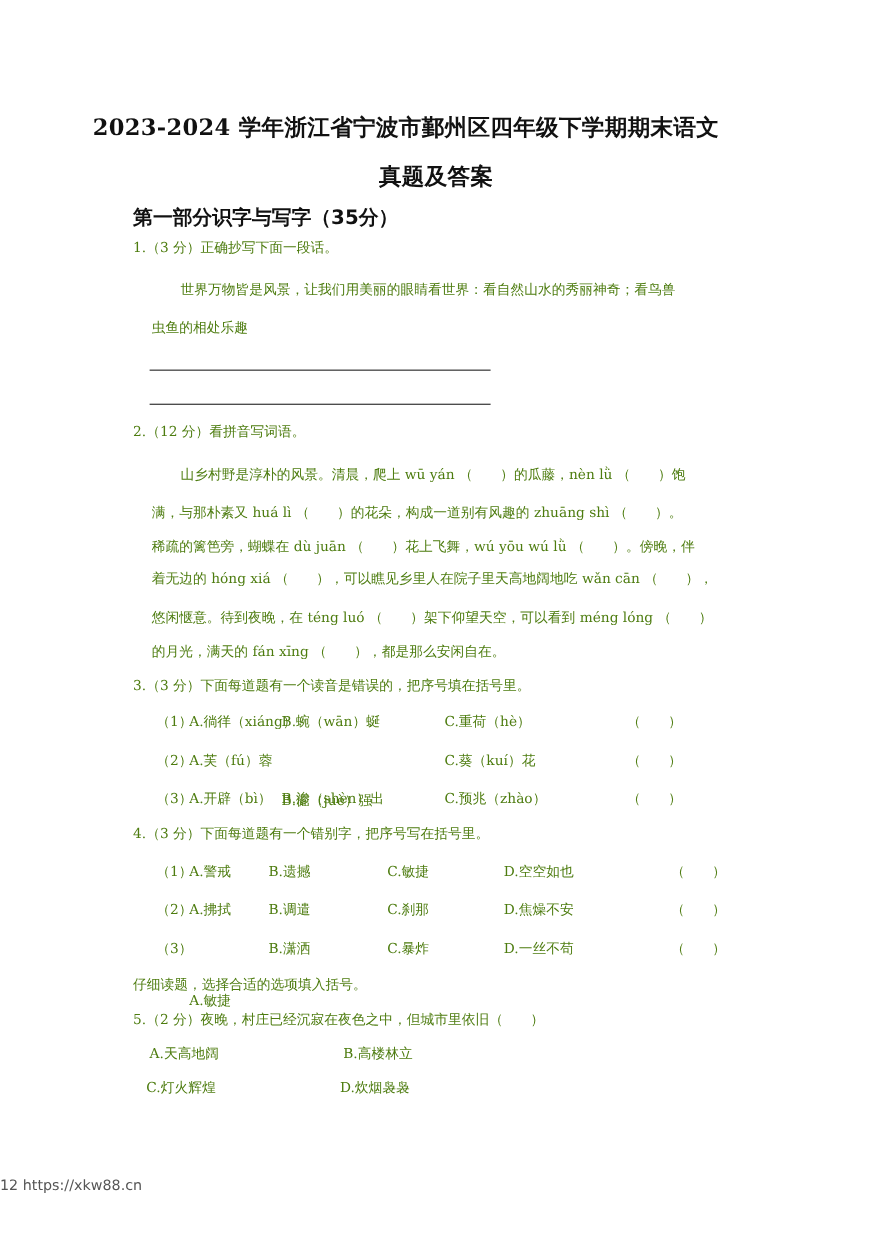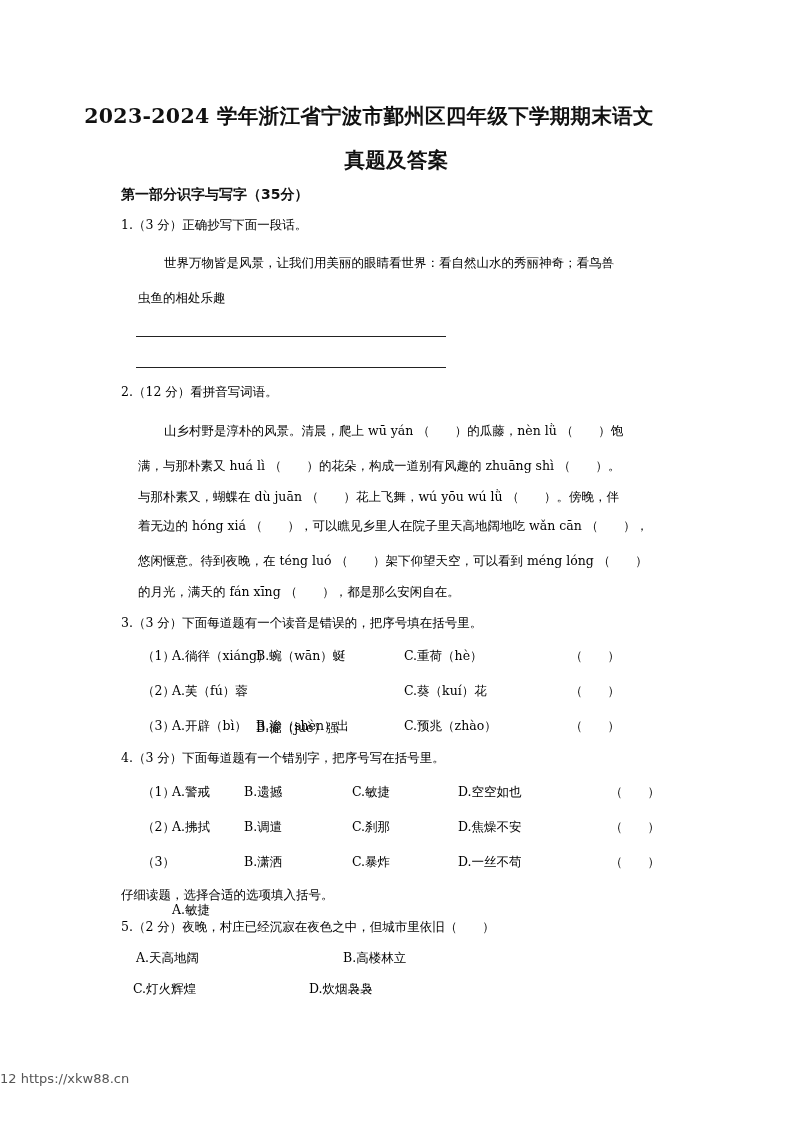--- a/index.html
+++ b/index.html
@@ -1,42 +1,42 @@
 <!DOCTYPE html>
 <html><head>
 <meta charset="utf-8">
 <style>
   html, body { margin: 0; padding: 0; background: #ffffff; }
   body { width: 793px; height: 1122px; position: relative; overflow: hidden;
          font-family: "DejaVu Serif", "Liberation Serif", serif; color: #1a1a1a; }
   .abs { position: absolute; white-space: nowrap; }
   .title { font-family: "DejaVu Serif", serif; font-weight: bold; font-size: 20.5px; color: #111; letter-spacing: 0.3px; }
-  .section { font-family: "DejaVu Sans", sans-serif; font-weight: bold; font-size: 14px; color: #111; }
-  .txt { font-size: 12.5px; color: #000000; }
+  .section { font-family: "DejaVu Sans", sans-serif; font-weight: bold; font-size: 18px; color: #111; }
+  .txt { font-size: 12.5px; color: #4d7c0f; }
   .rule { position: absolute; height: 1px; background: #222; }
   .footer { font-family: "DejaVu Sans", sans-serif; font-size: 13px; color: #555; }
 </style>
 </head>
 <body>
 
 <div class="abs title" style="left:0; width:738px; text-align:center; top:102px;">2023-2024 学年浙江省宁波市鄞州区四年级下学期期末语文</div>
 <div class="abs title" style="left:0; width:793px; text-align:center; top:146px;">真题及答案</div>
 
 <div class="abs section" style="left:121px; top:186px;">第一部分识字与写字（35分）</div>
 
 <div class="abs txt" style="left:121px; top:217px;">1.（3 分）正确抄写下面一段话。</div>
 <div class="abs txt" style="left:164px; top:255px;">世界万物皆是风景，让我们用美丽的眼睛看世界：看自然山水的秀丽神奇；看鸟兽</div>
 <div class="abs txt" style="left:138px; top:290px;">虫鱼的相处乐趣</div>
 <div class="rule" style="left:136px; top:336px; width:310px;"></div>
 <div class="rule" style="left:136px; top:367px; width:310px;"></div>
 
 <div class="abs txt" style="left:121px; top:384px;">2.（12 分）看拼音写词语。</div>
 <div class="abs txt" style="left:164px; top:423px;">山乡村野是淳朴的风景。清晨，爬上 wū yán （　　）的瓜藤，nèn lǜ （　　）饱</div>
 <div class="abs txt" style="left:138px; top:458px;">满，与那朴素又 huá lì （　　）的花朵，构成一道别有风趣的 zhuāng shì （　　）。</div>
-<div class="abs txt" style="left:138px; top:489px;">与那朴素又，蝴蝶在 dù juān （　　）花上飞舞，wú yōu wú lǜ （　　）。傍晚，伴</div>
+<div class="abs txt" style="left:138px; top:489px;">稀疏的篱笆旁，蝴蝶在 dù juān （　　）花上飞舞，wú yōu wú lǜ （　　）。傍晚，伴</div>
 <div class="abs txt" style="left:138px; top:518px;">着无边的 hóng xiá （　　），可以瞧见乡里人在院子里天高地阔地吃 wǎn cān （　　），</div>
 <div class="abs txt" style="left:138px; top:553px;">悠闲惬意。待到夜晚，在 téng luó （　　）架下仰望天空，可以看到 méng lóng （　　）</div>
 <div class="abs txt" style="left:138px; top:584px;">的月光，满天的 fán xīng （　　），都是那么安闲自在。</div>
 
 <div class="abs txt" style="left:121px; top:615px;">3.（3 分）下面每道题有一个读音是错误的，把序号填在括号里。</div>
 
 <div class="abs txt" style="left:142px; top:648px;">（1）</div>
 <div class="abs txt" style="left:172px; top:648px;">A.徜徉（xiáng）</div>
 <div class="abs txt" style="left:256px; top:648px;">B.蜿（wān）蜒</div>
 <div class="abs txt" style="left:404px; top:648px;">C.重荷（hè）</div>
@@ -74,17 +74,17 @@
 <div class="abs txt" style="left:172px; top:902px;">A.敏捷</div>
 <div class="abs txt" style="left:244px; top:854px;">B.潇洒</div>
 <div class="abs txt" style="left:352px; top:854px;">C.暴炸</div>
 <div class="abs txt" style="left:458px; top:854px;">D.一丝不苟</div>
 <div class="abs txt" style="left:610px; top:854px;">（　　）</div>
 
 <div class="abs txt" style="left:121px; top:887px;">仔细读题，选择合适的选项填入括号。</div>
 
 <div class="abs txt" style="left:121px; top:919px;">5.（2 分）夜晚，村庄已经沉寂在夜色之中，但城市里依旧（　　）</div>
 <div class="abs txt" style="left:136px; top:950px;">A.天高地阔</div>
-<div class="abs txt" style="left:312px; top:950px;margin-left:31px;">B.高楼林立</div>
+<div class="abs txt" style="left:312px; top:950px;">B.高楼林立</div>
 <div class="abs txt" style="left:133px; top:981px;">C.灯火辉煌</div>
 <div class="abs txt" style="left:309px; top:981px;">D.炊烟袅袅</div>
 
 <div class="abs footer" style="left:0; width:793px; top:1071px;">12 https://xkw88.cn</div>
 
 </body></html>

